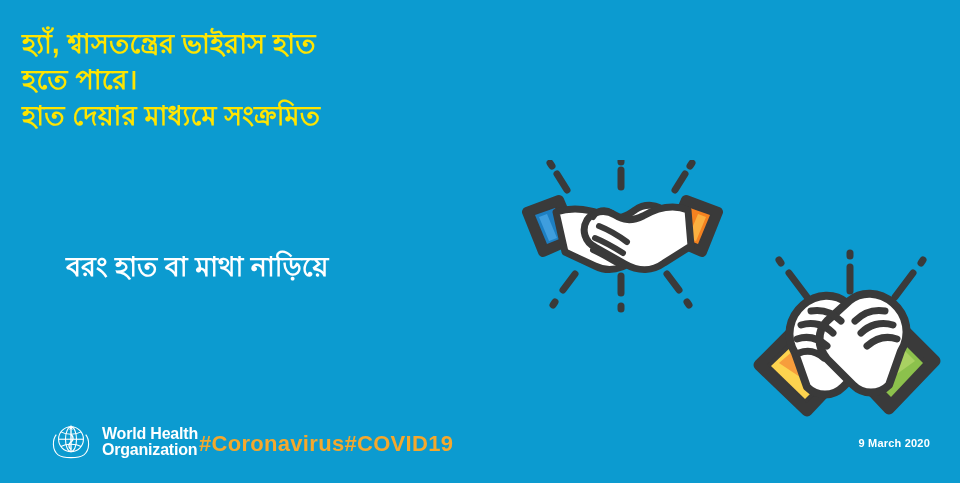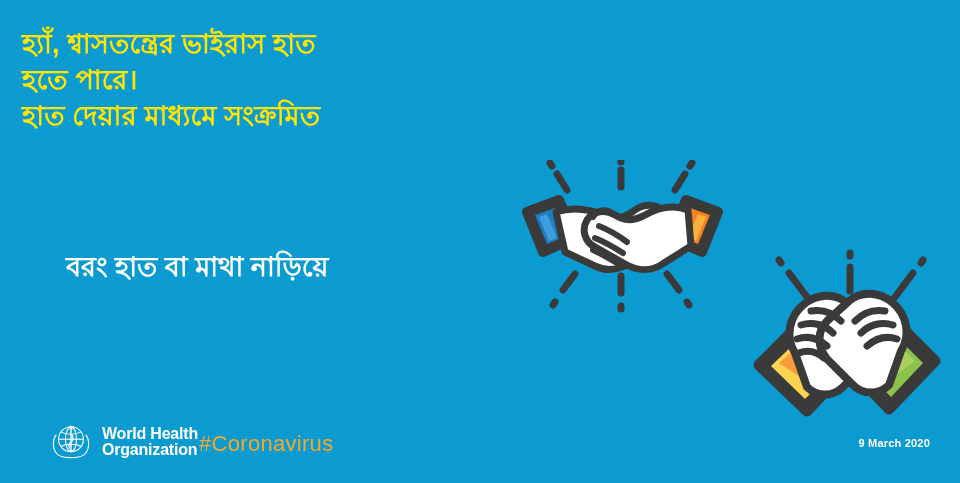--- a/index.html
+++ b/index.html
@@ -97,21 +97,21 @@
   }
   .who-wordmark .ln { display: block; }
 
   .hashtags {
     position: absolute;
     left: 199px;
     top: 26px;
     display: flex;
     color: #f5a82c;
     font-size: 22px;
-    font-weight: normal;
+    font-weight: bold;
     letter-spacing: 0.3px;
   }
   .date-stamp {
     position: absolute;
     right: 30px;
     top: 32px;
     color: #ffffff;
     font-size: 11px;
     font-weight: bold;
     letter-spacing: 0.2px;
@@ -245,19 +245,20 @@
         </g>
       </svg>
       <div class="who-wordmark">
         <span class="ln">World Health</span>
         <span class="ln">Organization</span>
       </div>
     </div>
 
     <div class="hashtags">
       <span>#Coronavirus</span>
+      <span>#COVID19</span>
     </div>
 
     <div class="date-stamp">9 March 2020</div>
 
   </div>
 
 </div>
 
 </body></html>

